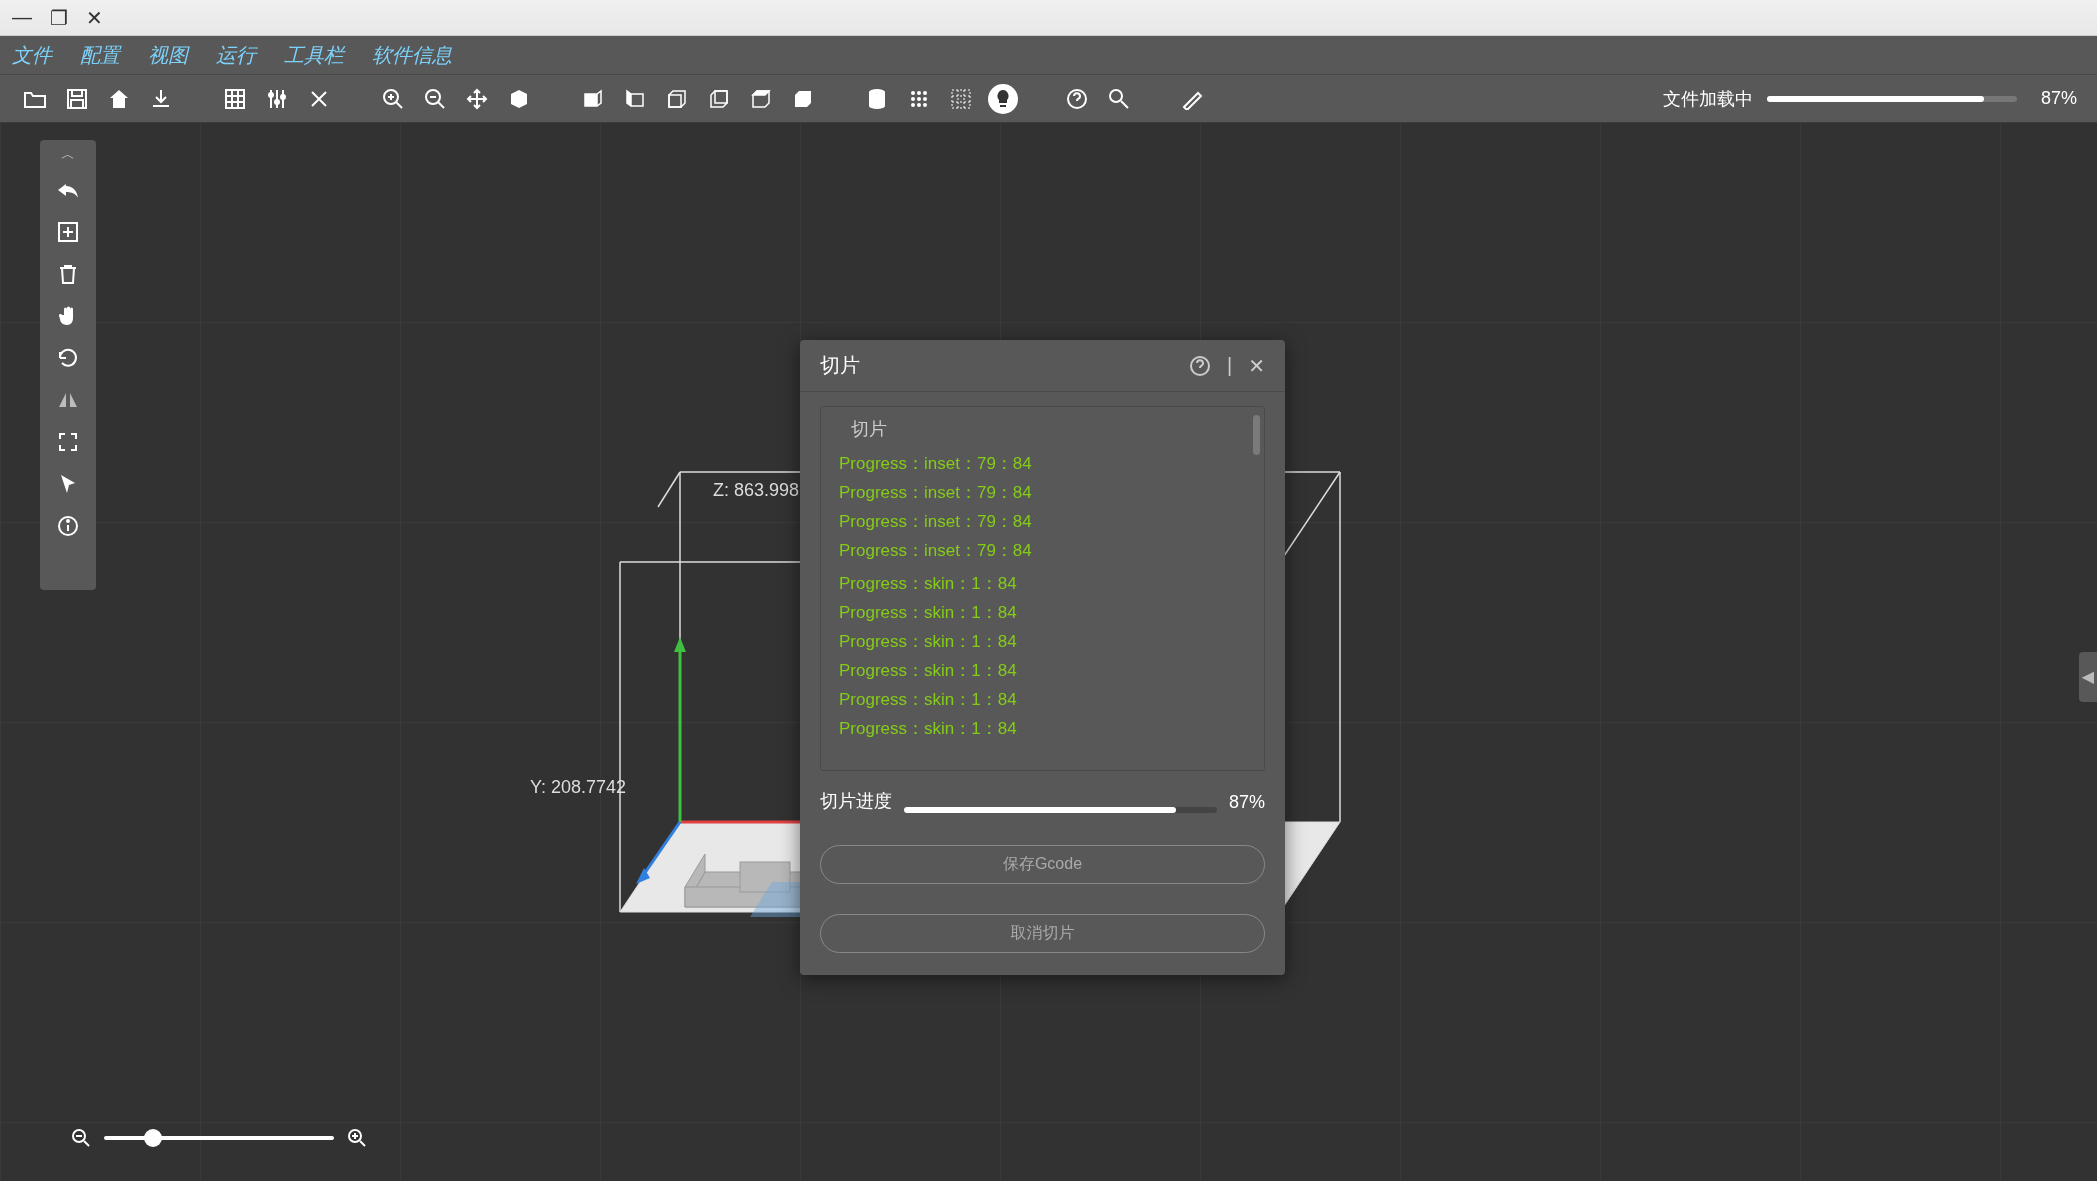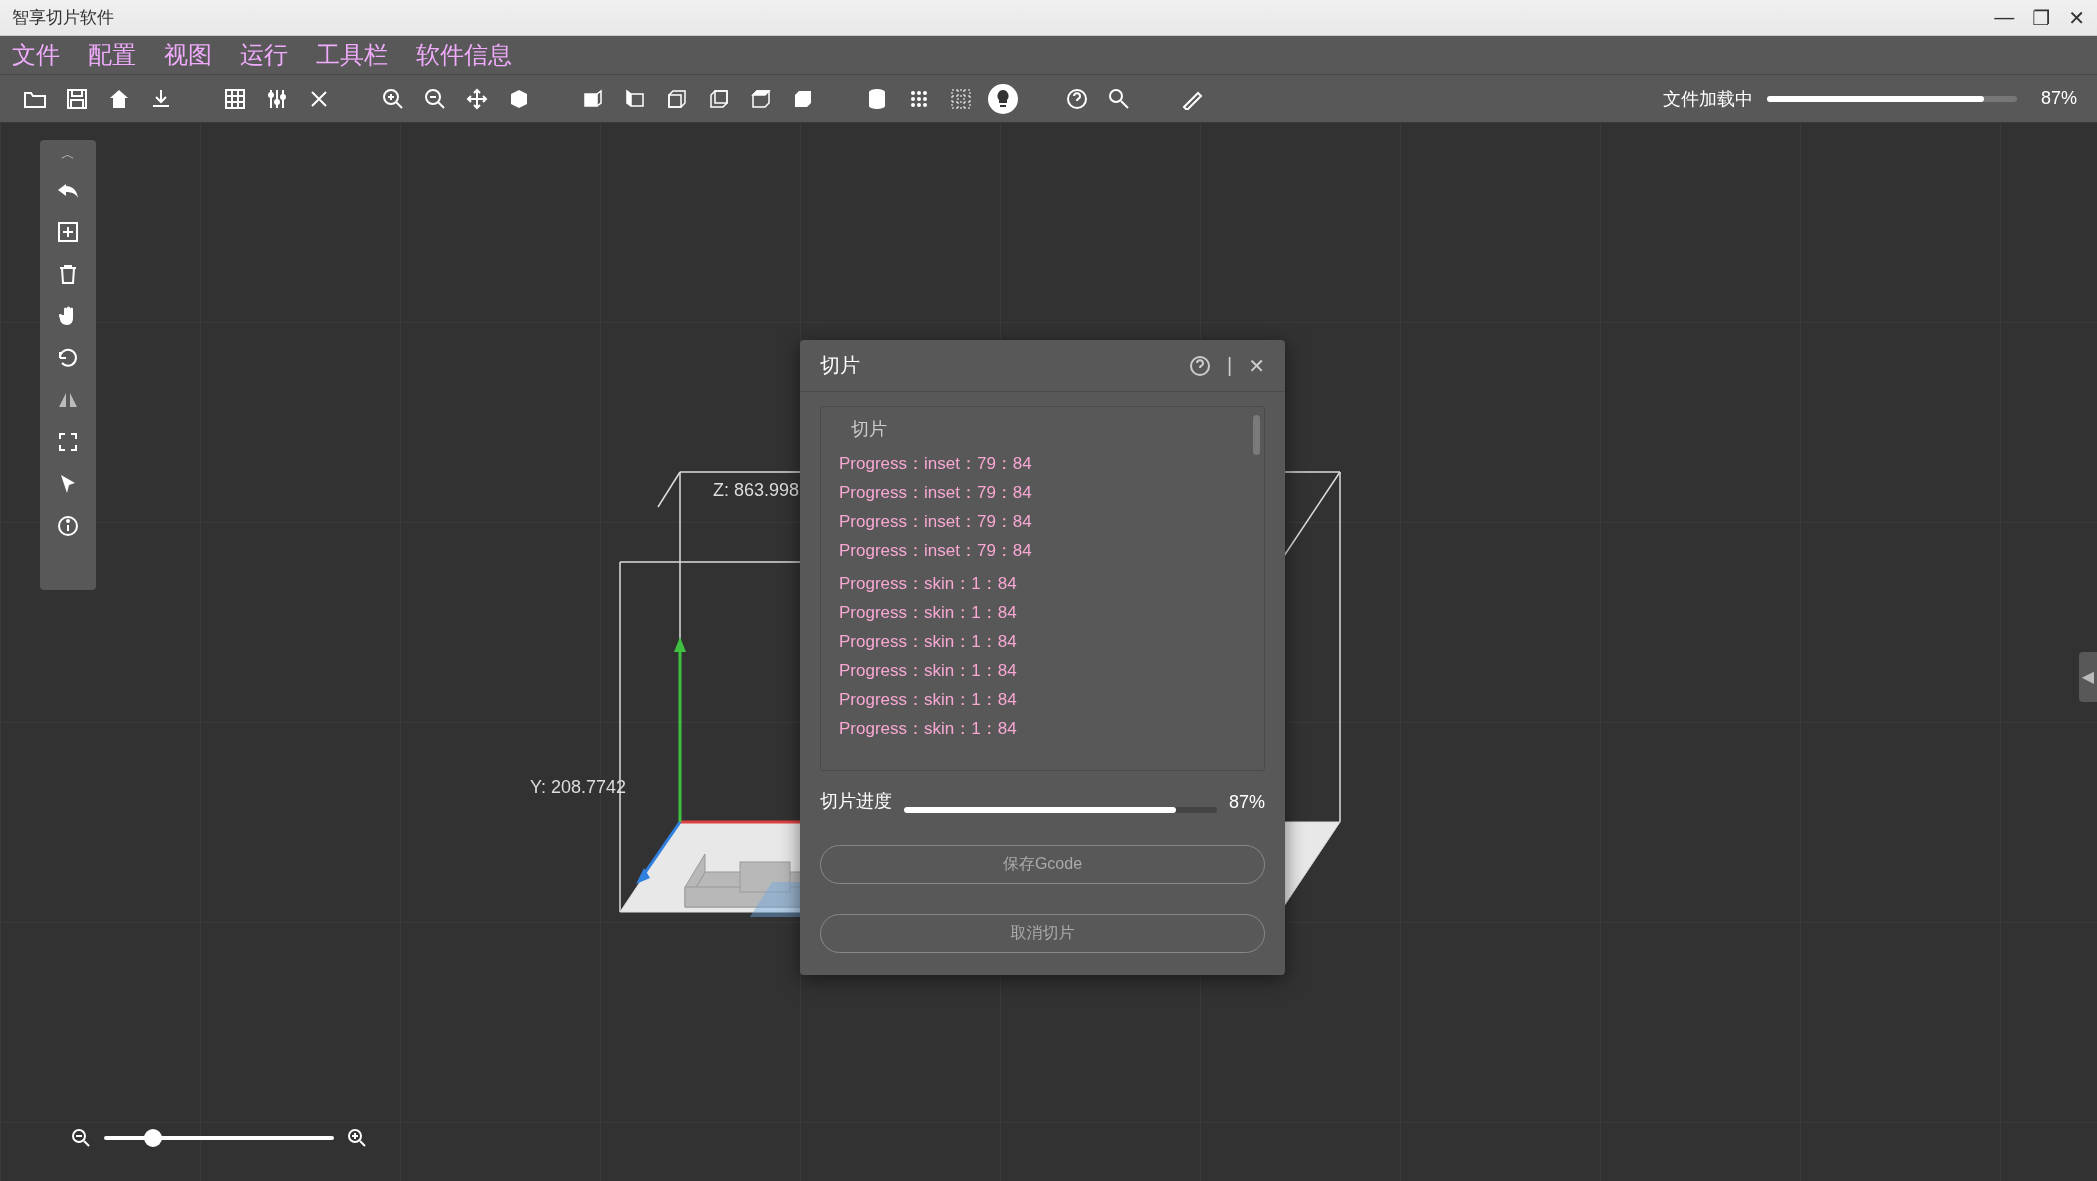--- a/index.html
+++ b/index.html
@@ -6,21 +6,21 @@
 body { width: 2097px; height: 1181px; background: #323232; overflow: hidden; position: relative; }
 
 
 .title-bar { height: 36px; background: linear-gradient(to bottom, #f0f0f0, #e8e8e8); display: flex; align-items: center; padding: 0 12px; border-bottom: 1px solid #ccc; }
 .title-text { font-size: 17px; color: #333; flex: 1; }
 .window-controls { display: flex; gap: 18px; }
 .window-controls span { font-size: 20px; color: #333; cursor: pointer; }
 
 
 .menu-bar { height: 38px; background: #585858; display: flex; align-items: center; padding: 0 12px; gap: 28px; }
-.menu-item { color: #f0abfc; font-size: 24px; cursor: pointer; }
+.menu-item { color: #7dd3fc; font-size: 20px; cursor: pointer; font-style: italic; }
 
 
 .toolbar { height: 48px; background: #585858; border-top: 1px solid #484848; display: flex; align-items: center; padding: 0 20px; gap: 12px; }
 .toolbar-icon { width: 30px; height: 30px; display: flex; align-items: center; justify-content: center; color: #fff; cursor: pointer; }
 .toolbar-sep { width: 20px; }
 .toolbar-right { margin-left: auto; display: flex; align-items: center; gap: 14px; }
 .loading-label { color: #fff; font-size: 18px; }
 .progress-bar-top { width: 250px; height: 6px; background: #777; border-radius: 3px; position: relative; }
 .progress-bar-top-fill { height: 100%; background: #fff; border-radius: 3px; width: 87%; }
 .progress-pct-top { color: #fff; font-size: 18px; margin-left: 10px; }
@@ -50,21 +50,21 @@
 .dialog { position: absolute; top: 218px; left: 800px; width: 485px; background: #585858; border-radius: 4px; box-shadow: 0 4px 20px rgba(0,0,0,0.5); }
 .dialog-header { height: 52px; display: flex; align-items: center; padding: 0 20px; border-bottom: 1px solid #4a4a4a; }
 .dialog-title { color: #fff; font-size: 20px; flex: 1; }
 .dialog-header-icons { display: flex; align-items: center; gap: 16px; }
 .dialog-header-icons span { color: #ccc; font-size: 20px; cursor: pointer; }
 .dialog-header-sep { color: #666; }
 .dialog-body { padding: 14px 20px 14px 20px; }
 .log-box { border: 1px solid #4a4a4a; border-radius: 3px; padding: 10px 18px; height: 365px; overflow: hidden; position: relative; }
 .log-scrollbar { position: absolute; right: 4px; top: 8px; width: 7px; height: 40px; background: #7a7a7a; border-radius: 4px; }
 .log-title { color: #ccc; font-size: 18px; margin-bottom: 8px; padding-left: 12px; }
-.log-line { color: #f9a8d4; font-size: 17px; line-height: 29px; }
+.log-line { color: #84cc16; font-size: 17px; line-height: 29px; }
 .log-gap { height: 4px; }
 .progress-row { display: flex; align-items: flex-end; gap: 12px; margin-top: 18px; }
 .progress-label { color: #fff; font-size: 18px; }
 .progress-track { flex: 1; height: 6px; background: #444; border-radius: 3px; position: relative; }
 .progress-fill { height: 100%; background: #fff; border-radius: 3px; width: 87%; }
 .progress-pct { color: #fff; font-size: 18px; }
 .dialog-buttons { display: flex; justify-content: center; gap: 30px; padding: 18px 20px 22px; flex-direction: column; }
 .pill-btn { border: 1px solid #888; color: #aaa; background: transparent; border-radius: 20px; padding: 8px 26px; font-size: 16px; cursor: pointer; }
 
 
@@ -72,21 +72,20 @@
 .zoom-icon { color: #fff; width: 22px; height: 22px; display: flex; align-items: center; justify-content: center; cursor: pointer; }
 .zoom-track { width: 230px; height: 4px; background: #fff; border-radius: 2px; position: relative; }
 .zoom-handle { position: absolute; top: -7px; left: 40px; width: 18px; height: 18px; background: #fff; border-radius: 50%; cursor: pointer; }
 
 svg { display: block; }
 </style>
 </head>
 <body>
 
 <div class="title-bar">
-  <span class="title-text">智享切片软件</span>
   <div class="window-controls">
     <span>—</span>
     <span>❐</span>
     <span>✕</span>
   </div>
 </div>
 
 <div class="menu-bar">
   <span class="menu-item">文件</span>
   <span class="menu-item">配置</span>

